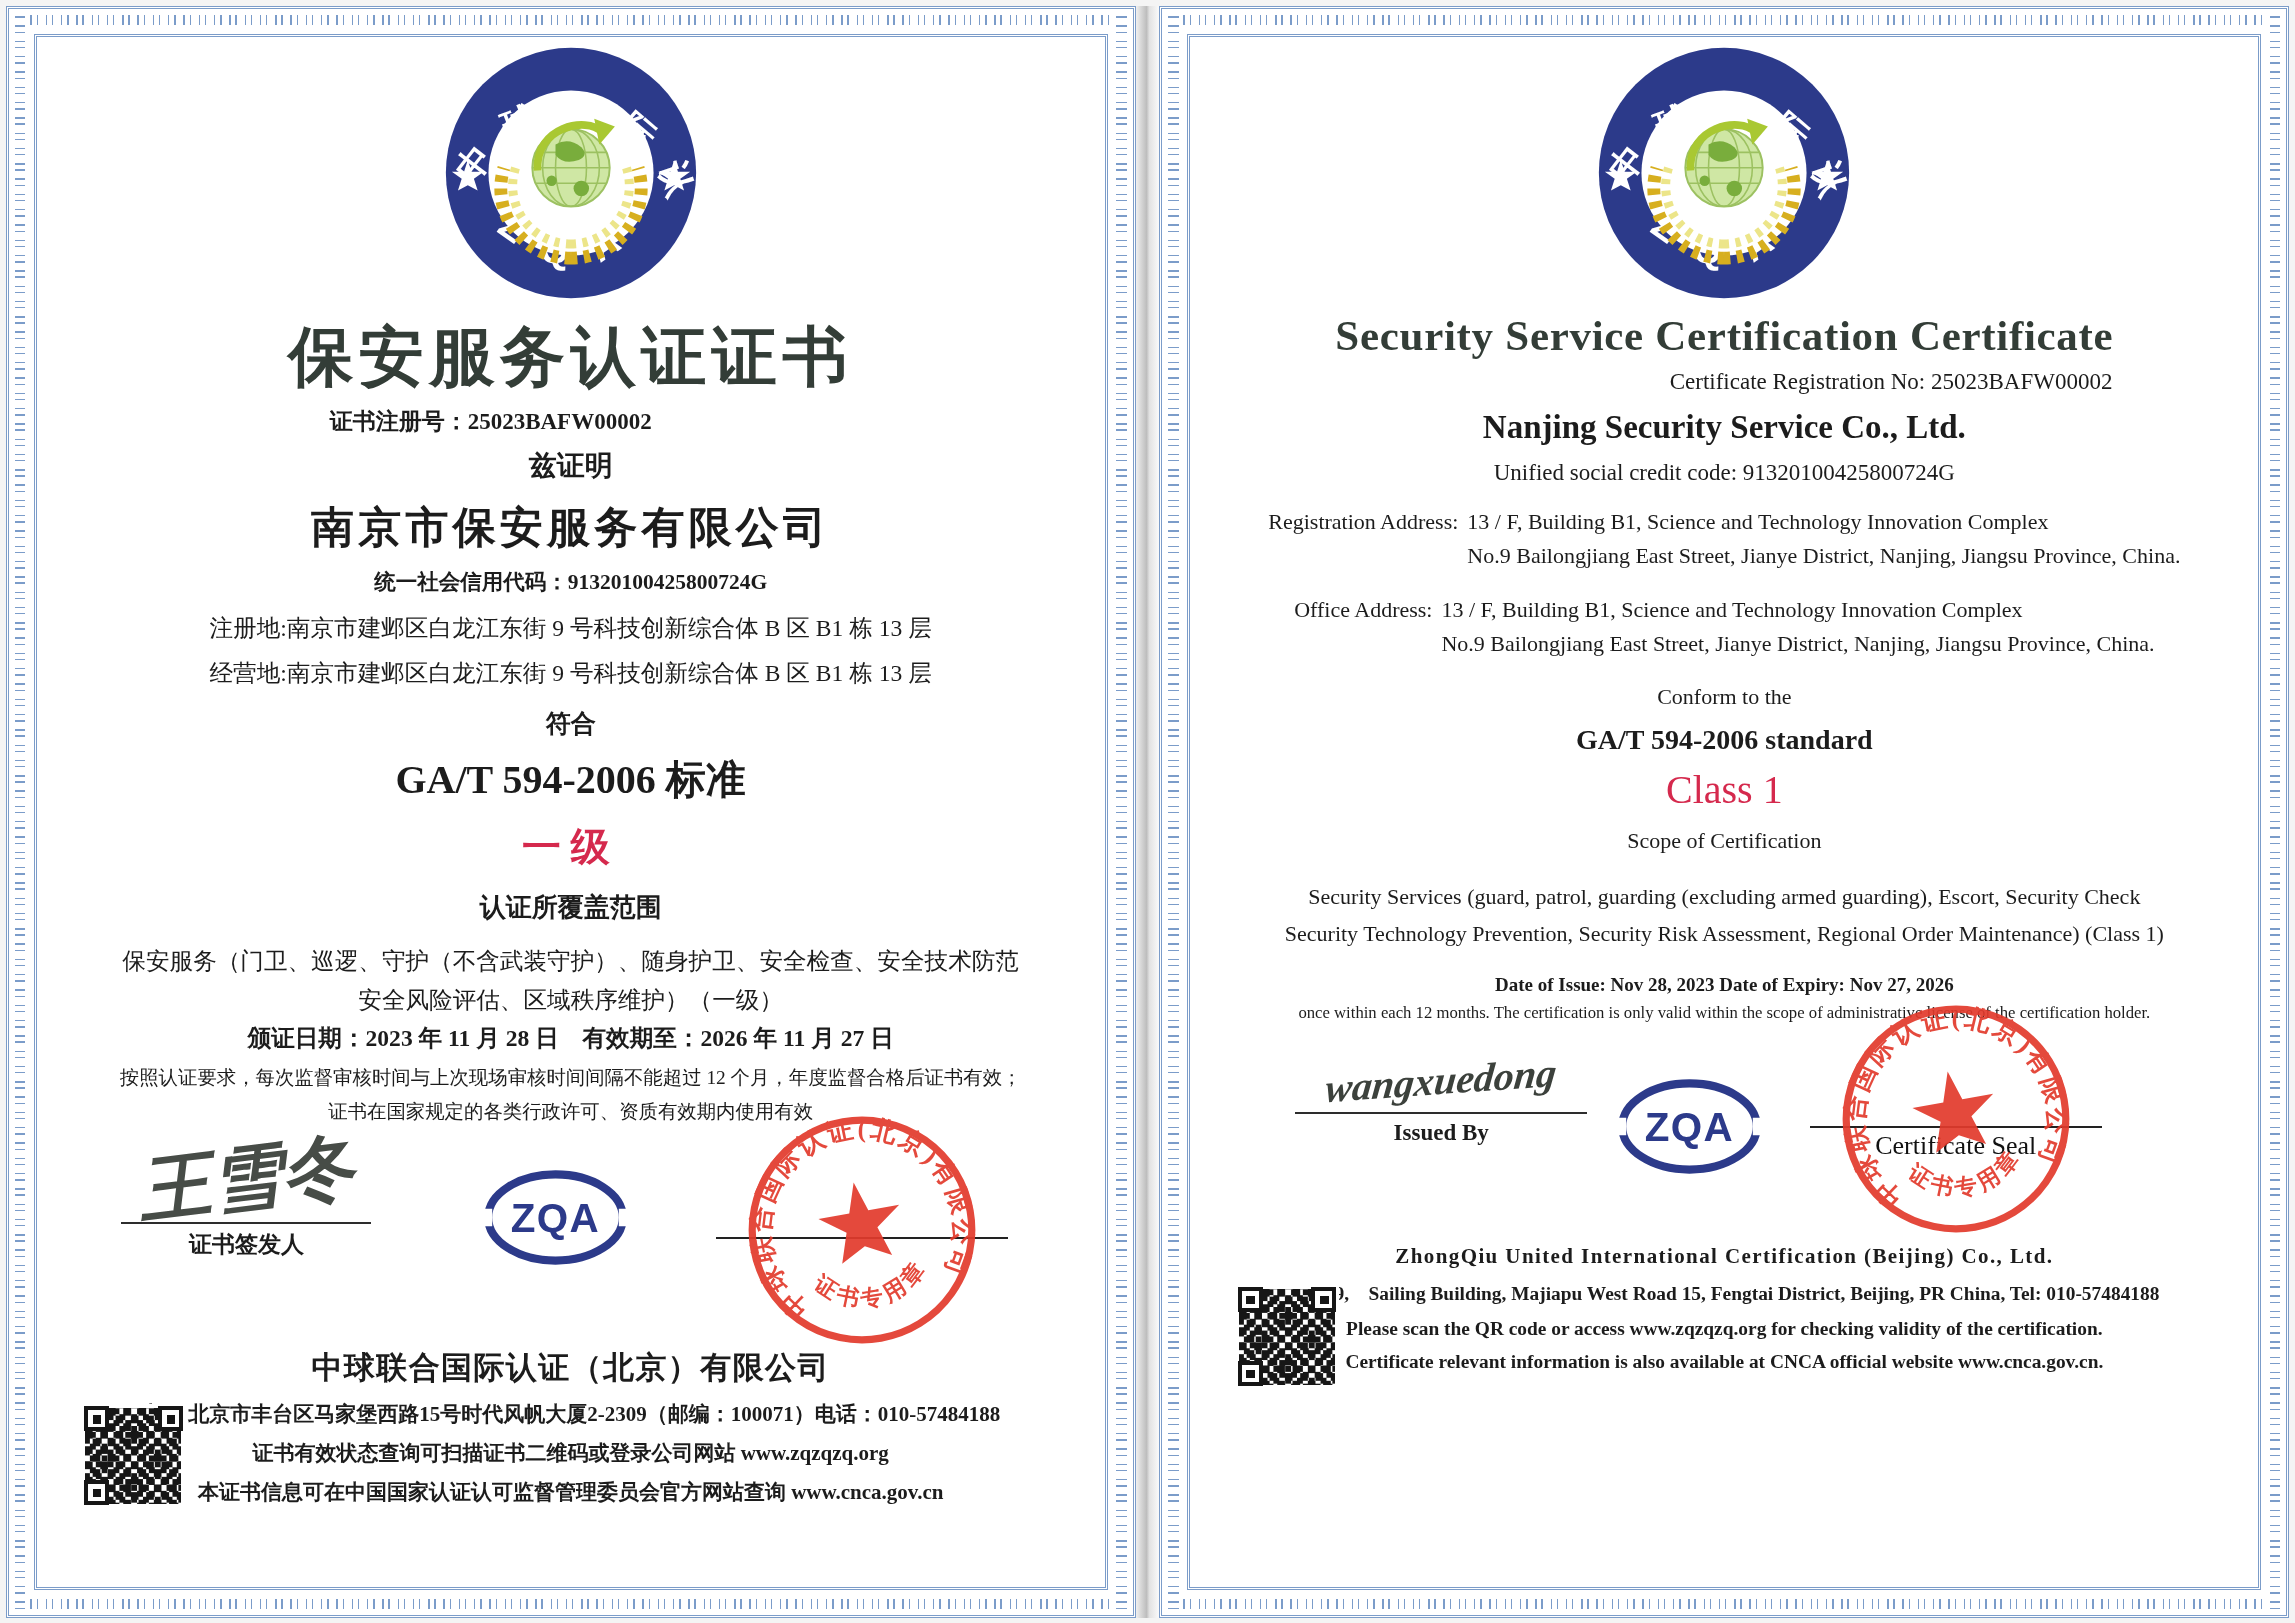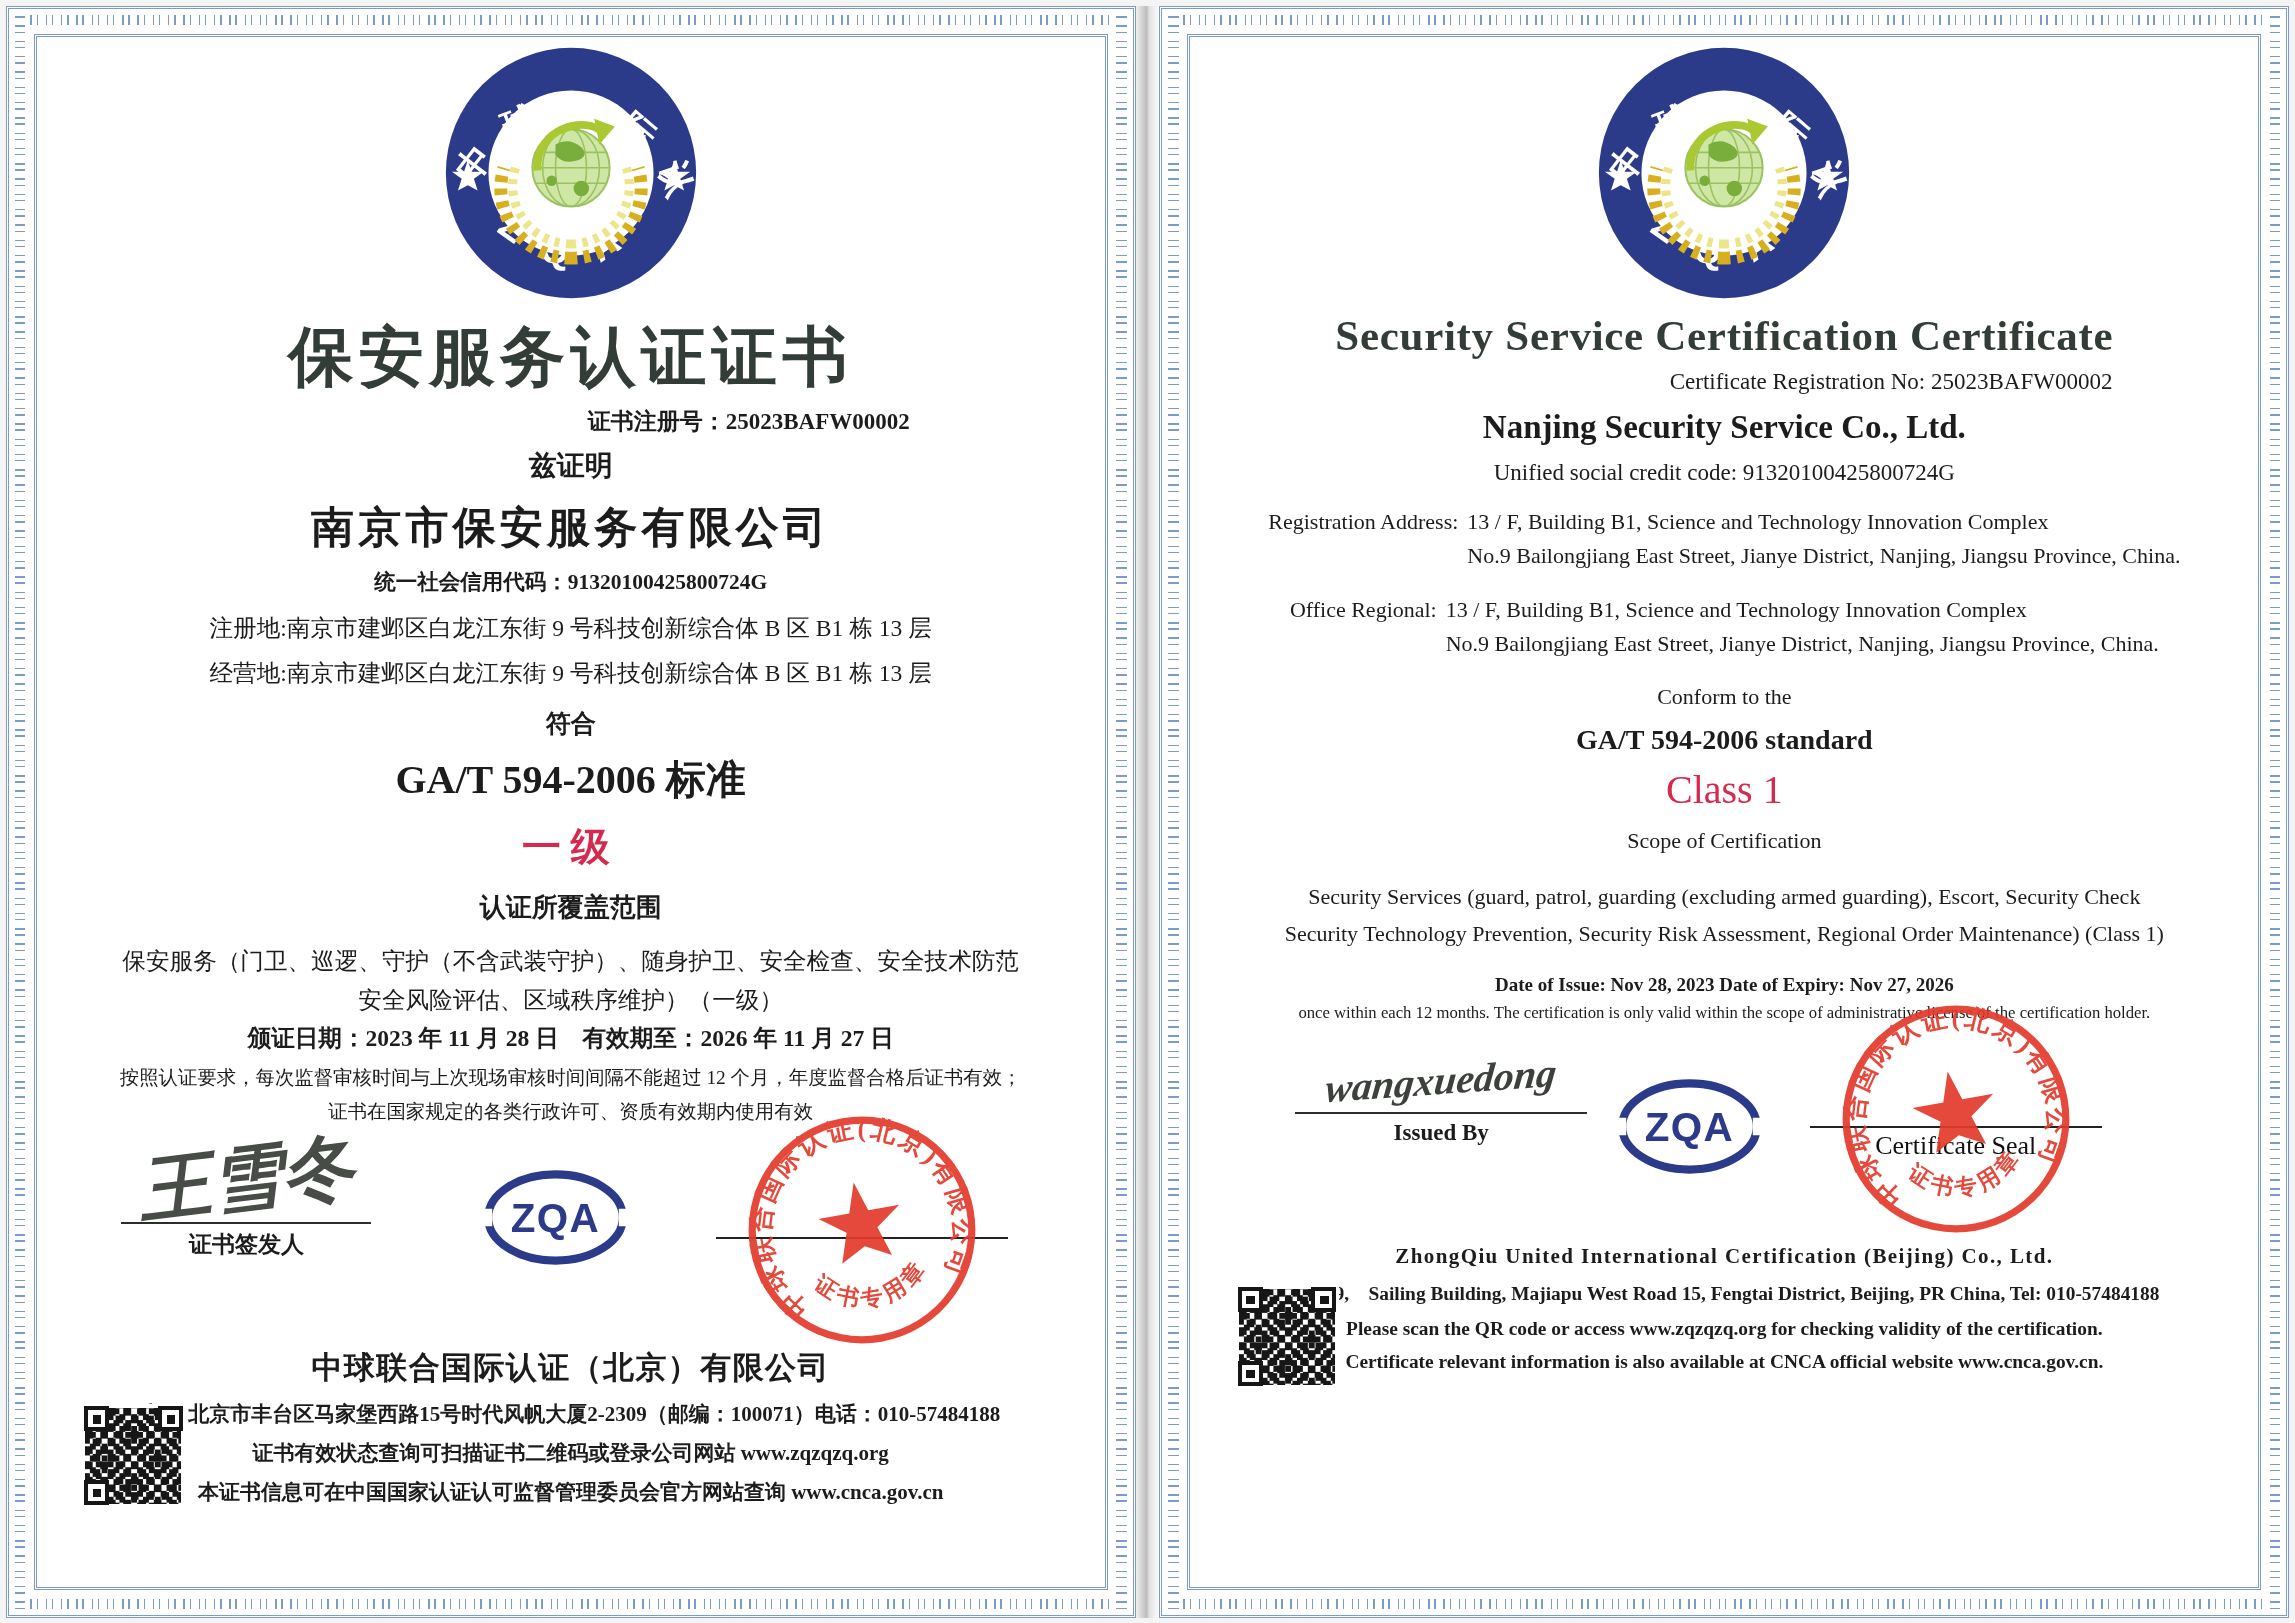--- a/index.html
+++ b/index.html
@@ -21,21 +21,21 @@
   .strip.t,.strip.b{left:6.2px;right:6.2px;height:10.4px;background:repeating-linear-gradient(90deg,var(--bb) 0 1.4px,#fff 1.4px 6.2px,var(--bb) 6.2px 7.6px,#fff 7.6px 15.3px);}
   .strip.t{top:6.2px;} .strip.b{bottom:6.2px;}
   .strip.l,.strip.r{top:6.2px;bottom:6.2px;width:10.4px;background:repeating-linear-gradient(0deg,var(--bb) 0 1.4px,#fff 1.4px 6.2px,var(--bb) 6.2px 7.6px,#fff 7.6px 15.3px);}
   .strip.l{left:6.2px;} .strip.r{right:6.2px;}
   .inner{position:absolute;top:25px;left:25px;right:25px;bottom:25px;border:3.5px double var(--bb);padding:5.6px 35px 2.8px;overflow:hidden;text-align:center;}
 
   .logo{display:block;margin:1.4px auto 0;}
 
   
   .zh-title{margin-top:11px;font-size:65px;font-weight:bold;letter-spacing:5.6px;color:var(--title-ink);}
-  .zh-reg{margin-top:5.6px;font-size:23px;font-weight:bold;text-align:right;padding-right:160px;}
+  .zh-reg{margin-top:5.6px;font-size:23px;font-weight:bold;padding-right:160px;}
   .zh-certify{margin-top:9.7px;font-size:28px;font-weight:bold;}
   .zh-company{margin-top:14px;font-size:43px;font-weight:bold;letter-spacing:4.2px;}
   .zh-credit{margin-top:9.7px;font-size:21.5px;font-weight:bold;}
   .zh-addr{margin-top:16.7px;font-size:23.6px;}
   .zh-addr + .zh-addr{margin-top:12.5px;}
   .zh-conform{margin-top:18px;font-size:25px;font-weight:bold;}
   .zh-standard{margin-top:12.5px;font-size:40px;font-weight:bold;}
   .zh-grade{margin-top:12.5px;font-size:39px;font-weight:bold;letter-spacing:9.7px;color:var(--red);}
   .zh-scope-title{margin-top:16.7px;font-size:26px;font-weight:bold;}
   .zh-scope{margin-top:16.7px;font-size:23.6px;line-height:1.65;}
@@ -258,21 +258,21 @@
       <div class="en-credit">Unified social credit code: 91320100425800724G</div>
 
       <div class="en-addr">
         <span class="lbl">Registration Address:</span>
         <span class="val">
           <span>13 / F, Building B1, Science and Technology Innovation Complex</span><br>
           <span>No.9 Bailongjiang East Street, Jianye District, Nanjing, Jiangsu Province, China.</span>
         </span>
       </div>
       <div class="en-addr">
-        <span class="lbl">Office Regional:</span>
+        <span class="lbl">Office Address:</span>
         <span class="val">
           <span>13 / F, Building B1, Science and Technology Innovation Complex</span><br>
           <span>No.9 Bailongjiang East Street, Jianye District, Nanjing, Jiangsu Province, China.</span>
         </span>
       </div>
 
       <div class="en-conform">Conform to the</div>
       <div class="en-standard">GA/T 594-2006 standard</div>
       <div class="en-grade">Class 1</div>
       <div class="en-scope-title">Scope of Certification</div>

